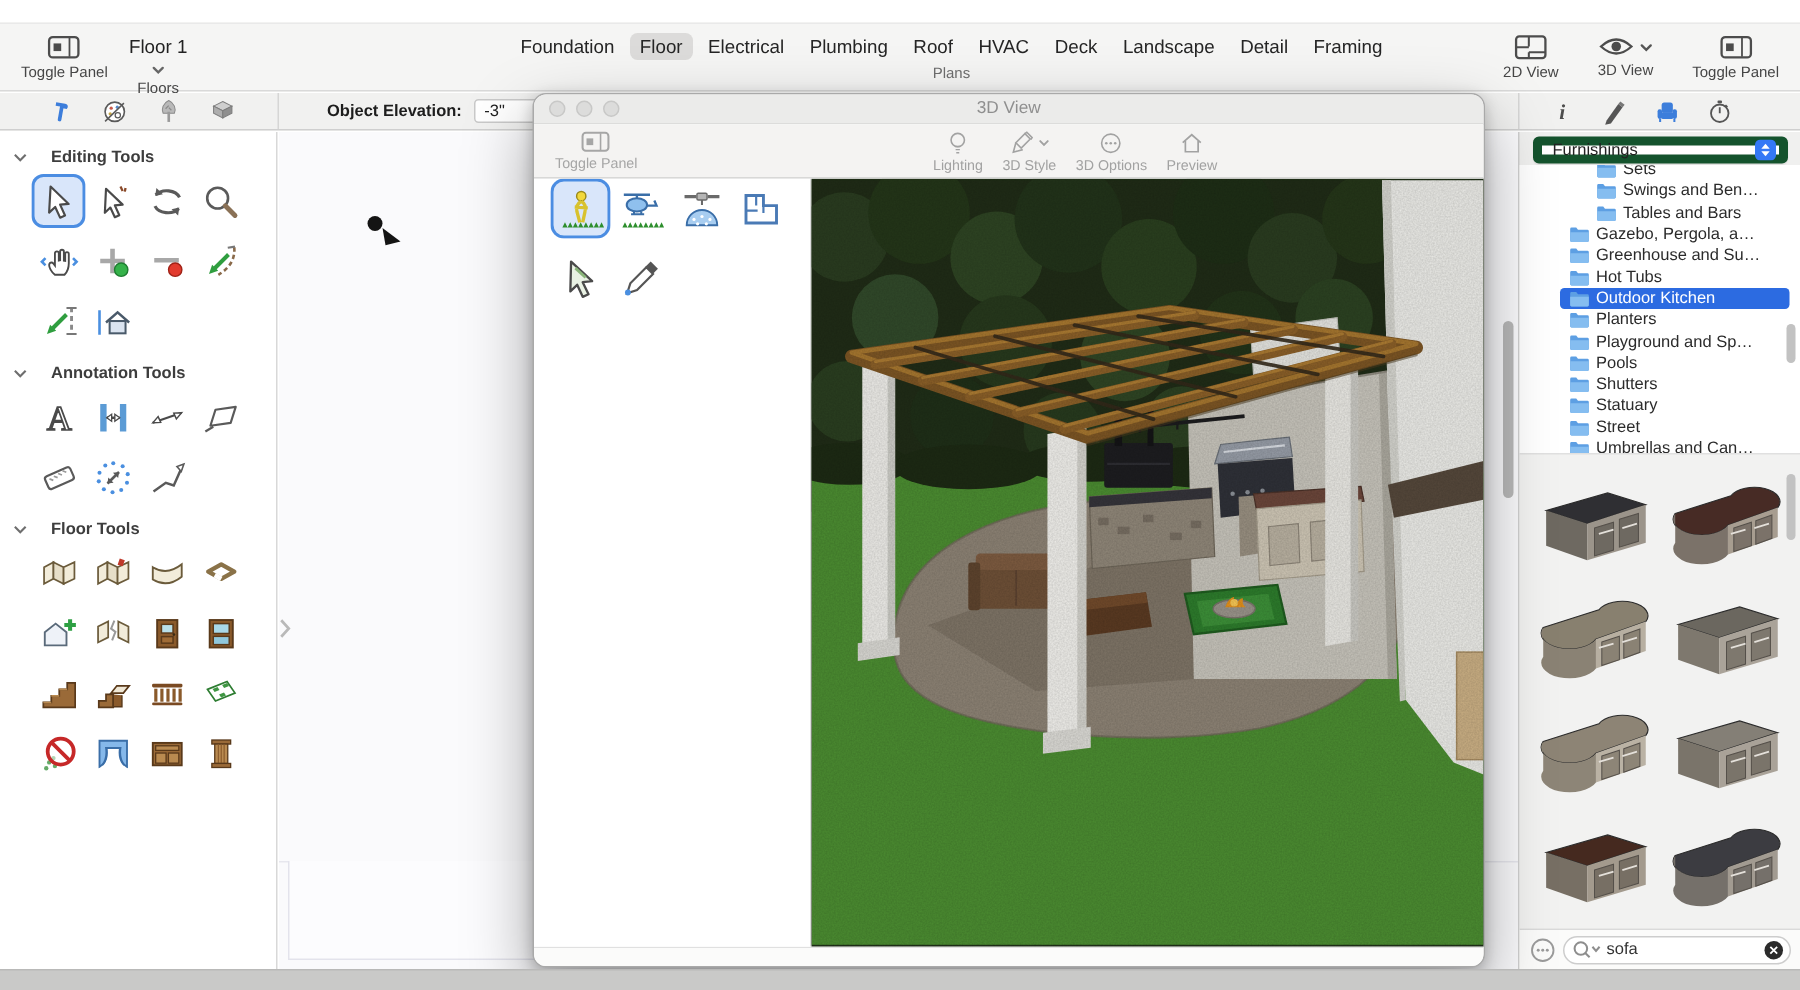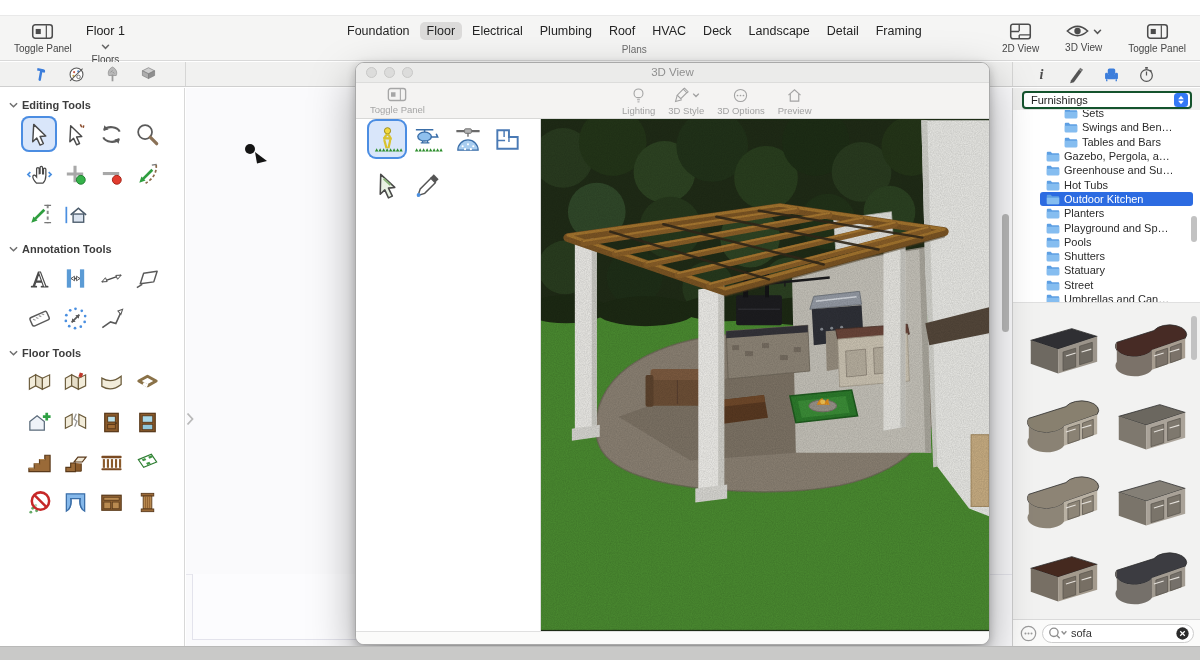--- a/index.html
+++ b/index.html
@@ -37,42 +37,42 @@
   .mode-ic{width:19px;height:19px;}
   .elev{position:absolute;left:218px;top:0;height:100%;display:flex;align-items:center;}
   .elev-label{font-size:11px;font-weight:700;color:#1d1d1d;}
   .elev-field{margin-left:8px;width:58px;height:16px;background:#fff;border:1px solid #c9c9c9;
     border-radius:3px;font-size:11px;color:#222;padding:1px 6px;line-height:13px;}
   .vdiv{position:absolute;top:0;width:1px;height:100%;background:#d6d6d5;}
 
   
   .tool-panel{position:absolute;left:0;top:88px;width:185px;height:558px;background:#fff;
     border-right:1px solid #d8d8d8;overflow:hidden;}
-  .sec-head{display:flex;align-items:center;gap:4px;padding:11px 0 5px 9px;font-size:11px;
+  .sec-head{display:flex;align-items:center;gap:16px;padding:11px 0 5px 9px;font-size:11px;
     font-weight:700;color:#3d3d3d;}
   .sec-head .icn{width:9px;height:6px;}
   .tool-grid{display:grid;grid-template-columns:repeat(4,36px);row-gap:4px;padding-left:21px;}
   .tool{width:36px;height:36px;border-radius:8px;display:flex;align-items:center;justify-content:center;}
   .tool .icn{width:27px;height:27px;}
   .tool.selected{background:#d9e6fa;box-shadow:inset 0 0 0 2px #4b8de2;}
 
   
   .plan-area{position:absolute;left:186px;top:88px;width:826px;height:558px;background:#fafafc;overflow:hidden;}
   .cam-marker{position:absolute;left:57px;top:54px;width:28px;height:24px;}
   .plan-line{position:absolute;left:0;top:486px;width:100%;height:1px;background:#e7e7ee;}
   .plan-rect{position:absolute;left:6px;top:486px;width:330px;height:66px;border:1px solid #e3e3ec;
     border-top:none;background:#fcfcfe;}
   .plan-scrollbar{position:absolute;right:3px;top:126px;width:7px;height:118px;background:#b9b9b9;border-radius:3.5px;}
   .plan-handle{position:absolute;left:0;top:324px;width:8px;height:14px;}
 
   
   .library{position:absolute;left:1012px;top:88px;width:188px;height:558px;background:#f0f0ef;
     border-left:1px solid #cfcfcf;}
   .lib-select{position:absolute;left:9px;top:3px;width:170px;height:18px;background:#fff;
-    border:2px solid #14532d;border-radius:4px;display:flex;align-items:center;font-size:11px;color:#222;
+    border:6px solid #14532d;border-radius:4px;display:flex;align-items:center;font-size:11px;color:#222;
     padding:0 2px 0 7px;box-shadow:0 0.5px 1px rgba(0,0,0,.08);}
   .lib-select span:first-child{flex:1;}
   .lib-select .icn{width:14px;height:14px;}
   .cat-list{position:absolute;left:0;top:22px;width:188px;height:192px;background:#fff;overflow:hidden;padding-top:0;}
   .cat-list-inner{margin-top:-4px;}
   .cat-row{height:14.3px;display:flex;align-items:center;margin:0 8px 0 27px;padding-left:6px;
     border-radius:3px;font-size:11px;color:#2b2b2b;white-space:nowrap;overflow:hidden;}
   .cat-row.lvl2{padding-left:24px;}
   .cat-row .icn{width:14px;height:12px;margin-right:4px;flex:none;}
   .cat-row.selected{background:#2c6be1;color:#fff;}
@@ -230,20 +230,24 @@
         </span>
         <span class="icn mode-ic">
           <svg viewBox="0 0 28 28" xmlns="http://www.w3.org/2000/svg">
             <path d="M14 4 l9 4.5 L14 13 L5 8.5z" fill="#cfcfcf" stroke="#7d7d7d"></path>
             <path d="M5 8.5 v7 l9 4.5 v-7z" fill="#adadad" stroke="#7d7d7d"></path>
             <path d="M23 8.5 v7 l-9 4.5 v-7z" fill="#8f8f8f" stroke="#7d7d7d"></path>
           </svg>
         </span>
       </div>
     <div class="vdiv" style="left:185px;"></div>
+    <div class="elev">
+      <span class="elev-label">Object Elevation:</span>
+      <span class="elev-field">-3"</span>
+    </div>
     <div class="vdiv" style="left:1012px;"></div>
     <div class="mode-right" id="mode-right">
         <span class="icn mode-ic">
           <svg viewBox="0 0 28 28" xmlns="http://www.w3.org/2000/svg">
             <text x="14" y="21" font-size="21" font-family="Liberation Serif,serif" font-weight="bold" font-style="italic" text-anchor="middle" fill="#4d4d4d">i</text>
           </svg>
         </span>
         <span class="icn mode-ic">
           <svg viewBox="0 0 28 28" xmlns="http://www.w3.org/2000/svg">
             <path d="M6 22.5 L17.5 6.5 l4.2 3 L10.2 25.5 l-5.6 1.3z" fill="#555"></path>

